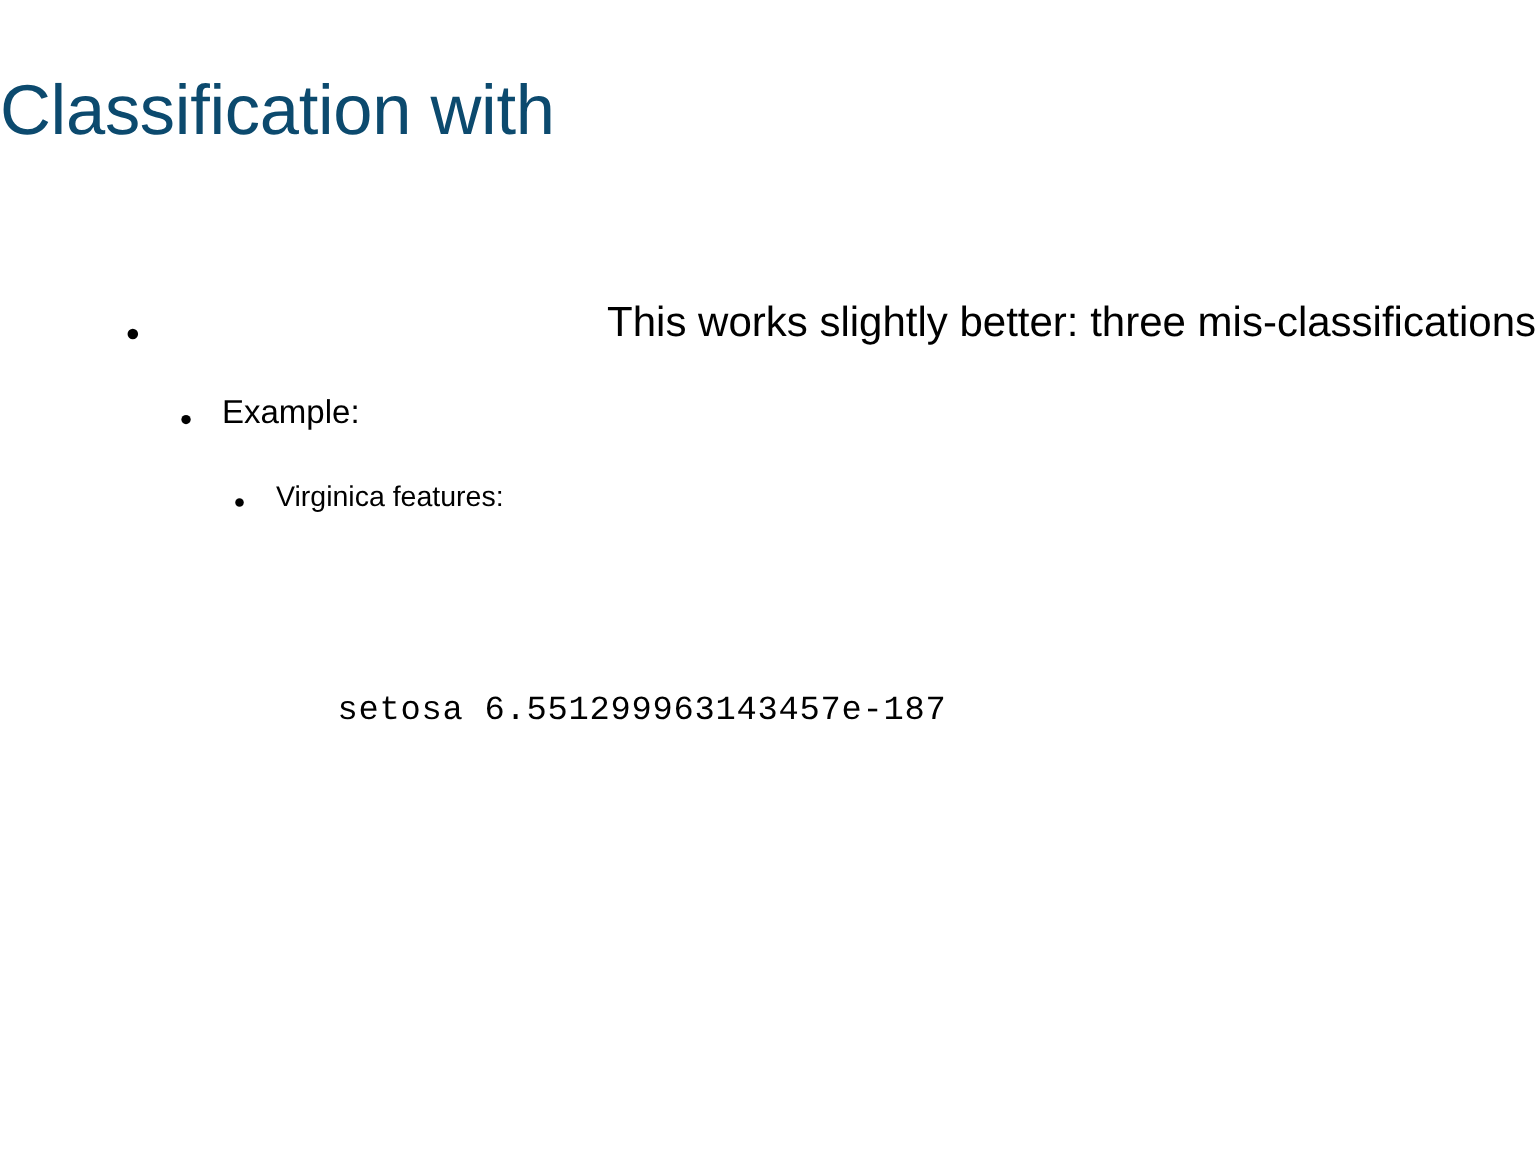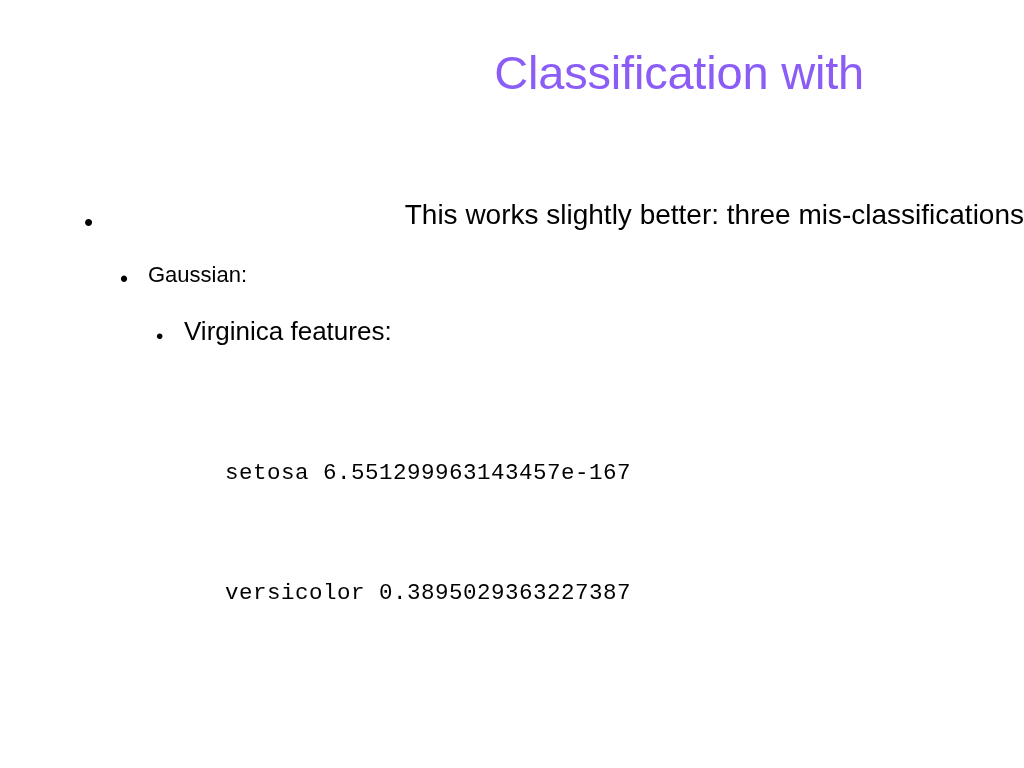--- a/index.html
+++ b/index.html
@@ -23,27 +23,27 @@
     height: 768px;
     background: #ffffff;
   }
 
   
   .slide-title {
     position: absolute;
     top: 38px;
     left: 0;
     width: 864px;
-    text-align: right;
+    text-align: left;
     font-family: "Liberation Sans", sans-serif;
     font-size: 47px;
     font-weight: normal;
     line-height: 1.47;
     letter-spacing: -0.2px;
-    color: #8b5cf6;
+    color: #0c4a6e;
   }
   .title-line {
     display: block;
     white-space: nowrap;
   }
 
   
   .body-content {
     position: absolute;
     top: 198px;
@@ -110,21 +110,21 @@
     margin-top: 12px;
     height: 44px;
   }
   .lvl3 .bullet-mark {
     left: 156px;
     top: 8px;
     font-size: 21px;
   }
   .lvl3 .bullet-text {
     margin-left: 184px;
-    font-size: 26px;
+    font-size: 19px;
     line-height: 29px;
   }
 
   
   .code-block {
     margin-top: 12px;
     margin-left: 225px;
     font-family: "Liberation Mono", "DejaVu Sans Mono", monospace;
     font-size: 22.5px;
     line-height: 40px;
@@ -148,28 +148,27 @@
 
   <div class="body-content">
 
     <div class="bullet-row lvl1">
       <span class="bullet-mark">•</span>
       <span class="bullet-text">This works slightly better: three mis-classifications</span>
     </div>
 
     <div class="bullet-row lvl2">
       <span class="bullet-mark">•</span>
-      <span class="bullet-text">Gaussian:</span>
+      <span class="bullet-text">Example:</span>
     </div>
 
     <div class="bullet-row lvl3">
       <span class="bullet-mark">•</span>
       <span class="bullet-text">Virginica features:</span>
     </div>
 
     <div class="code-block">
-      <span class="code-line">setosa 6.551299963143457e-167</span>
-      <span class="code-line">versicolor 0.3895029363227387</span>
+      <span class="code-line">setosa 6.551299963143457e-187</span>
       
     </div>
 
   </div>
 </div>
 
 </body></html>

